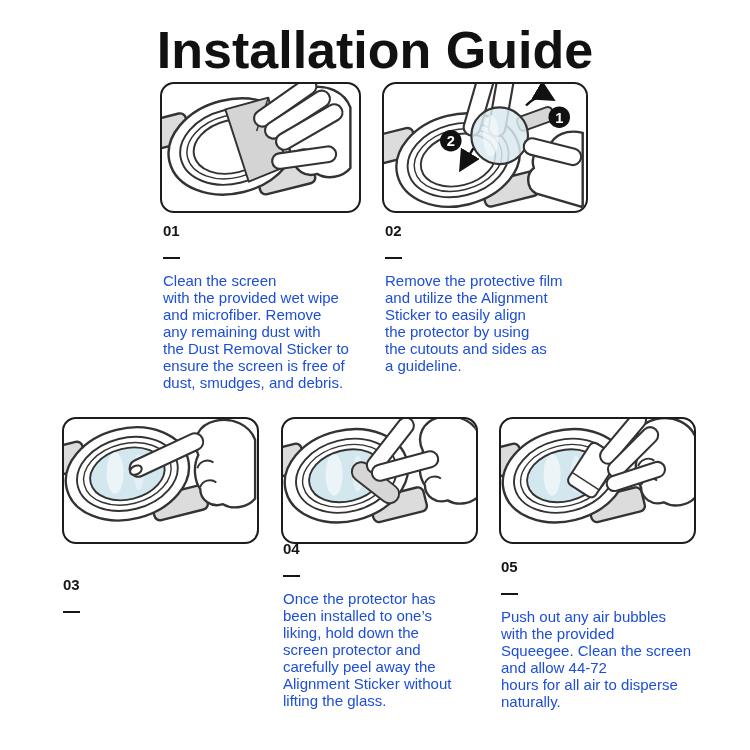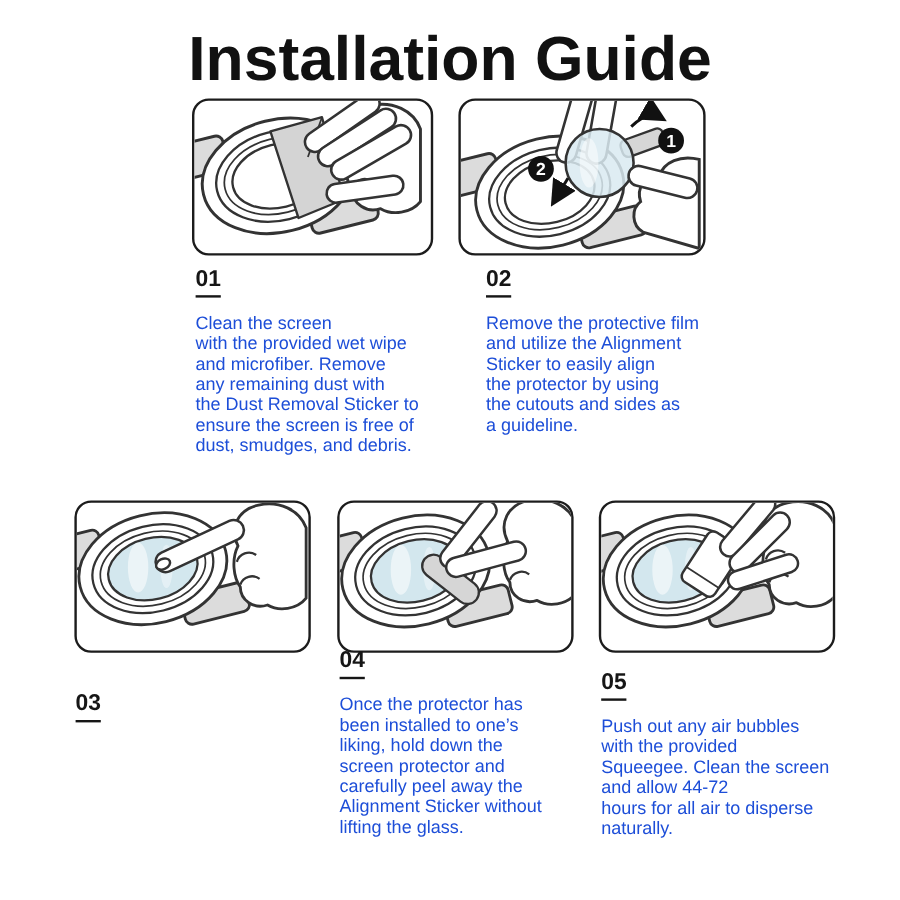--- a/index.html
+++ b/index.html
@@ -4,22 +4,22 @@
 <style>
   html,body{margin:0;padding:0;background:#ffffff;}
   body{width:750px;height:750px;position:relative;overflow:hidden;
        font-family:"Liberation Sans", sans-serif;color:#2b2b2b;}
   .page-title{position:absolute;top:20px;left:0;width:750px;text-align:center;
        font-size:52px;font-weight:700;color:#111;letter-spacing:0px;}
   .panel{position:absolute;border:2.5px solid #1c1c1c;border-radius:14px;
        background:#fff;box-sizing:border-box;overflow:hidden;}
   .panel svg{width:100%;height:100%;display:block;}
   .step{position:absolute;}
-  .step-num{display:inline-block;font-size:19px;font-weight:700;color:#161616;
-       border-bottom:2.2px solid #161616;padding-bottom:2px;margin-bottom:13px;}
+  .step-num{display:inline-block;font-size:15px;font-weight:700;color:#161616;
+       border-bottom:2.2px solid #161616;padding-bottom:18px;margin-bottom:13px;}
   .step-text{margin:0;font-size:15px;line-height:17px;color:#1d4ed8;
        white-space:pre-line;}
   .badge-num{font-family:"Liberation Sans", sans-serif;font-size:15px;
        font-weight:700;fill:#ffffff;}
   .outline{fill:#ffffff;stroke:#333333;stroke-width:2.2;stroke-linejoin:round;}
   .hidden-defs{position:absolute;width:0;height:0;}
 </style>
 </head>
 <body>
 
@@ -99,21 +99,21 @@
 <div class="step" style="left:163px;top:222px;width:210px">
   <div class="step-num">01</div>
   <p class="step-text">Clean the screen
 with the provided wet wipe
 and microfiber. Remove
 any remaining dust with
 the Dust Removal Sticker to
 ensure the screen is free of
 dust, smudges, and debris.</p>
 </div>
-<div class="step" style="left:405px;top:222px;width:210px">
+<div class="step" style="left:385px;top:222px;width:210px">
   <div class="step-num">02</div>
   <p class="step-text">Remove the protective film
 and utilize the Alignment
 Sticker to easily align
 the protector by using
 the cutouts and sides as
 a guideline.</p>
 </div>
 
 <div class="panel" style="left:62px;top:417px;width:197px;height:127px">

